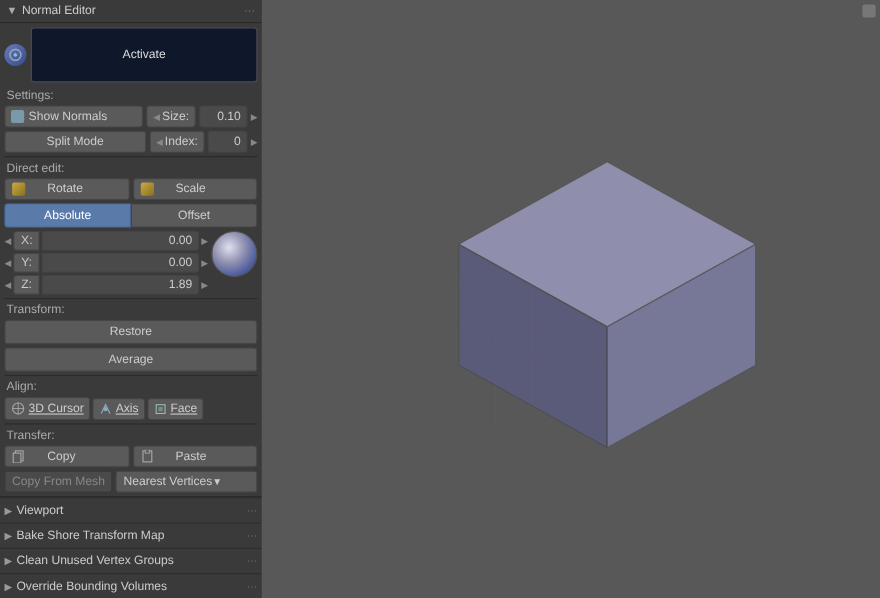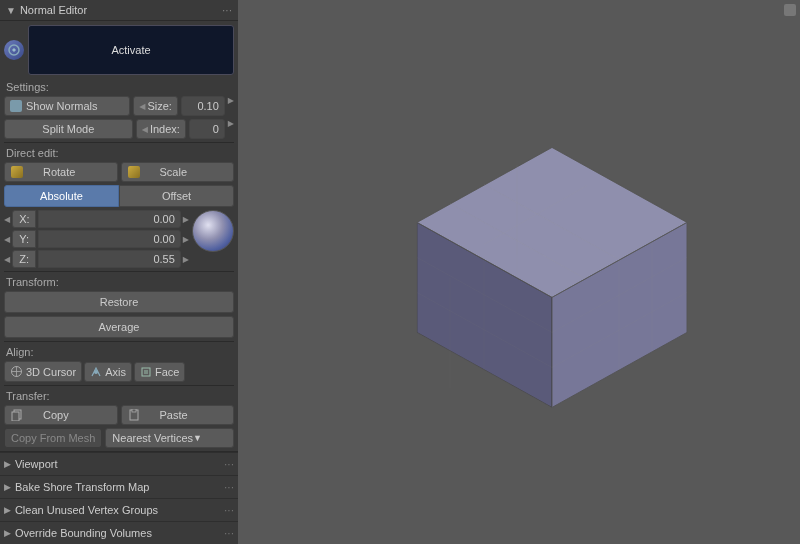--- a/index.html
+++ b/index.html
@@ -133,21 +133,21 @@
       flex-shrink: 0;
       display: inline-block;
     }
 
     .small-icon-yellow {
       background: linear-gradient(135deg, #caaa40, #8a7020);
     }
 
     .field-row {
       display: flex;
-      align-items: flex-start;
+      align-items: center;
       gap: 3px;
       margin-bottom: 3px;
     }
 
     .field-label-btn {
       background: #5a5a5a;
       border: 1px solid #444;
       border-radius: 3px;
       color: #ccc;
       padding: 3px 5px;
@@ -263,20 +263,21 @@
       text-align: center;
       padding: 4px 6px;
     }
 
     
     .align-row {
       display: flex;
       gap: 2px;
       align-items: center;
       margin-bottom: 3px;
+      text-decoration: underline;
     }
 
     .align-btn {
       display: flex;
       align-items: center;
       gap: 3px;
       background: #5a5a5a;
       border: 1px solid #444;
       border-radius: 3px;
       color: #ccc;
@@ -472,21 +473,21 @@
         <div class="xyz-row">
           <span class="arrow-small">◀</span>
           <div class="xyz-label-btn">Y:</div>
           <div class="xyz-value-btn">0.00</div>
           <span class="arrow-small">▶</span>
         </div>
 
         <div class="xyz-row">
           <span class="arrow-small">◀</span>
           <div class="xyz-label-btn">Z:</div>
-          <div class="xyz-value-btn">0.55</div>
+          <div class="xyz-value-btn">1.89</div>
           <span class="arrow-small">▶</span>
         </div>
       </div>
       <div class="sphere-preview"></div>
     </div>
 
     <div class="divider"></div>
 
     <div class="section-label">Transform:</div>
     <div class="row">

